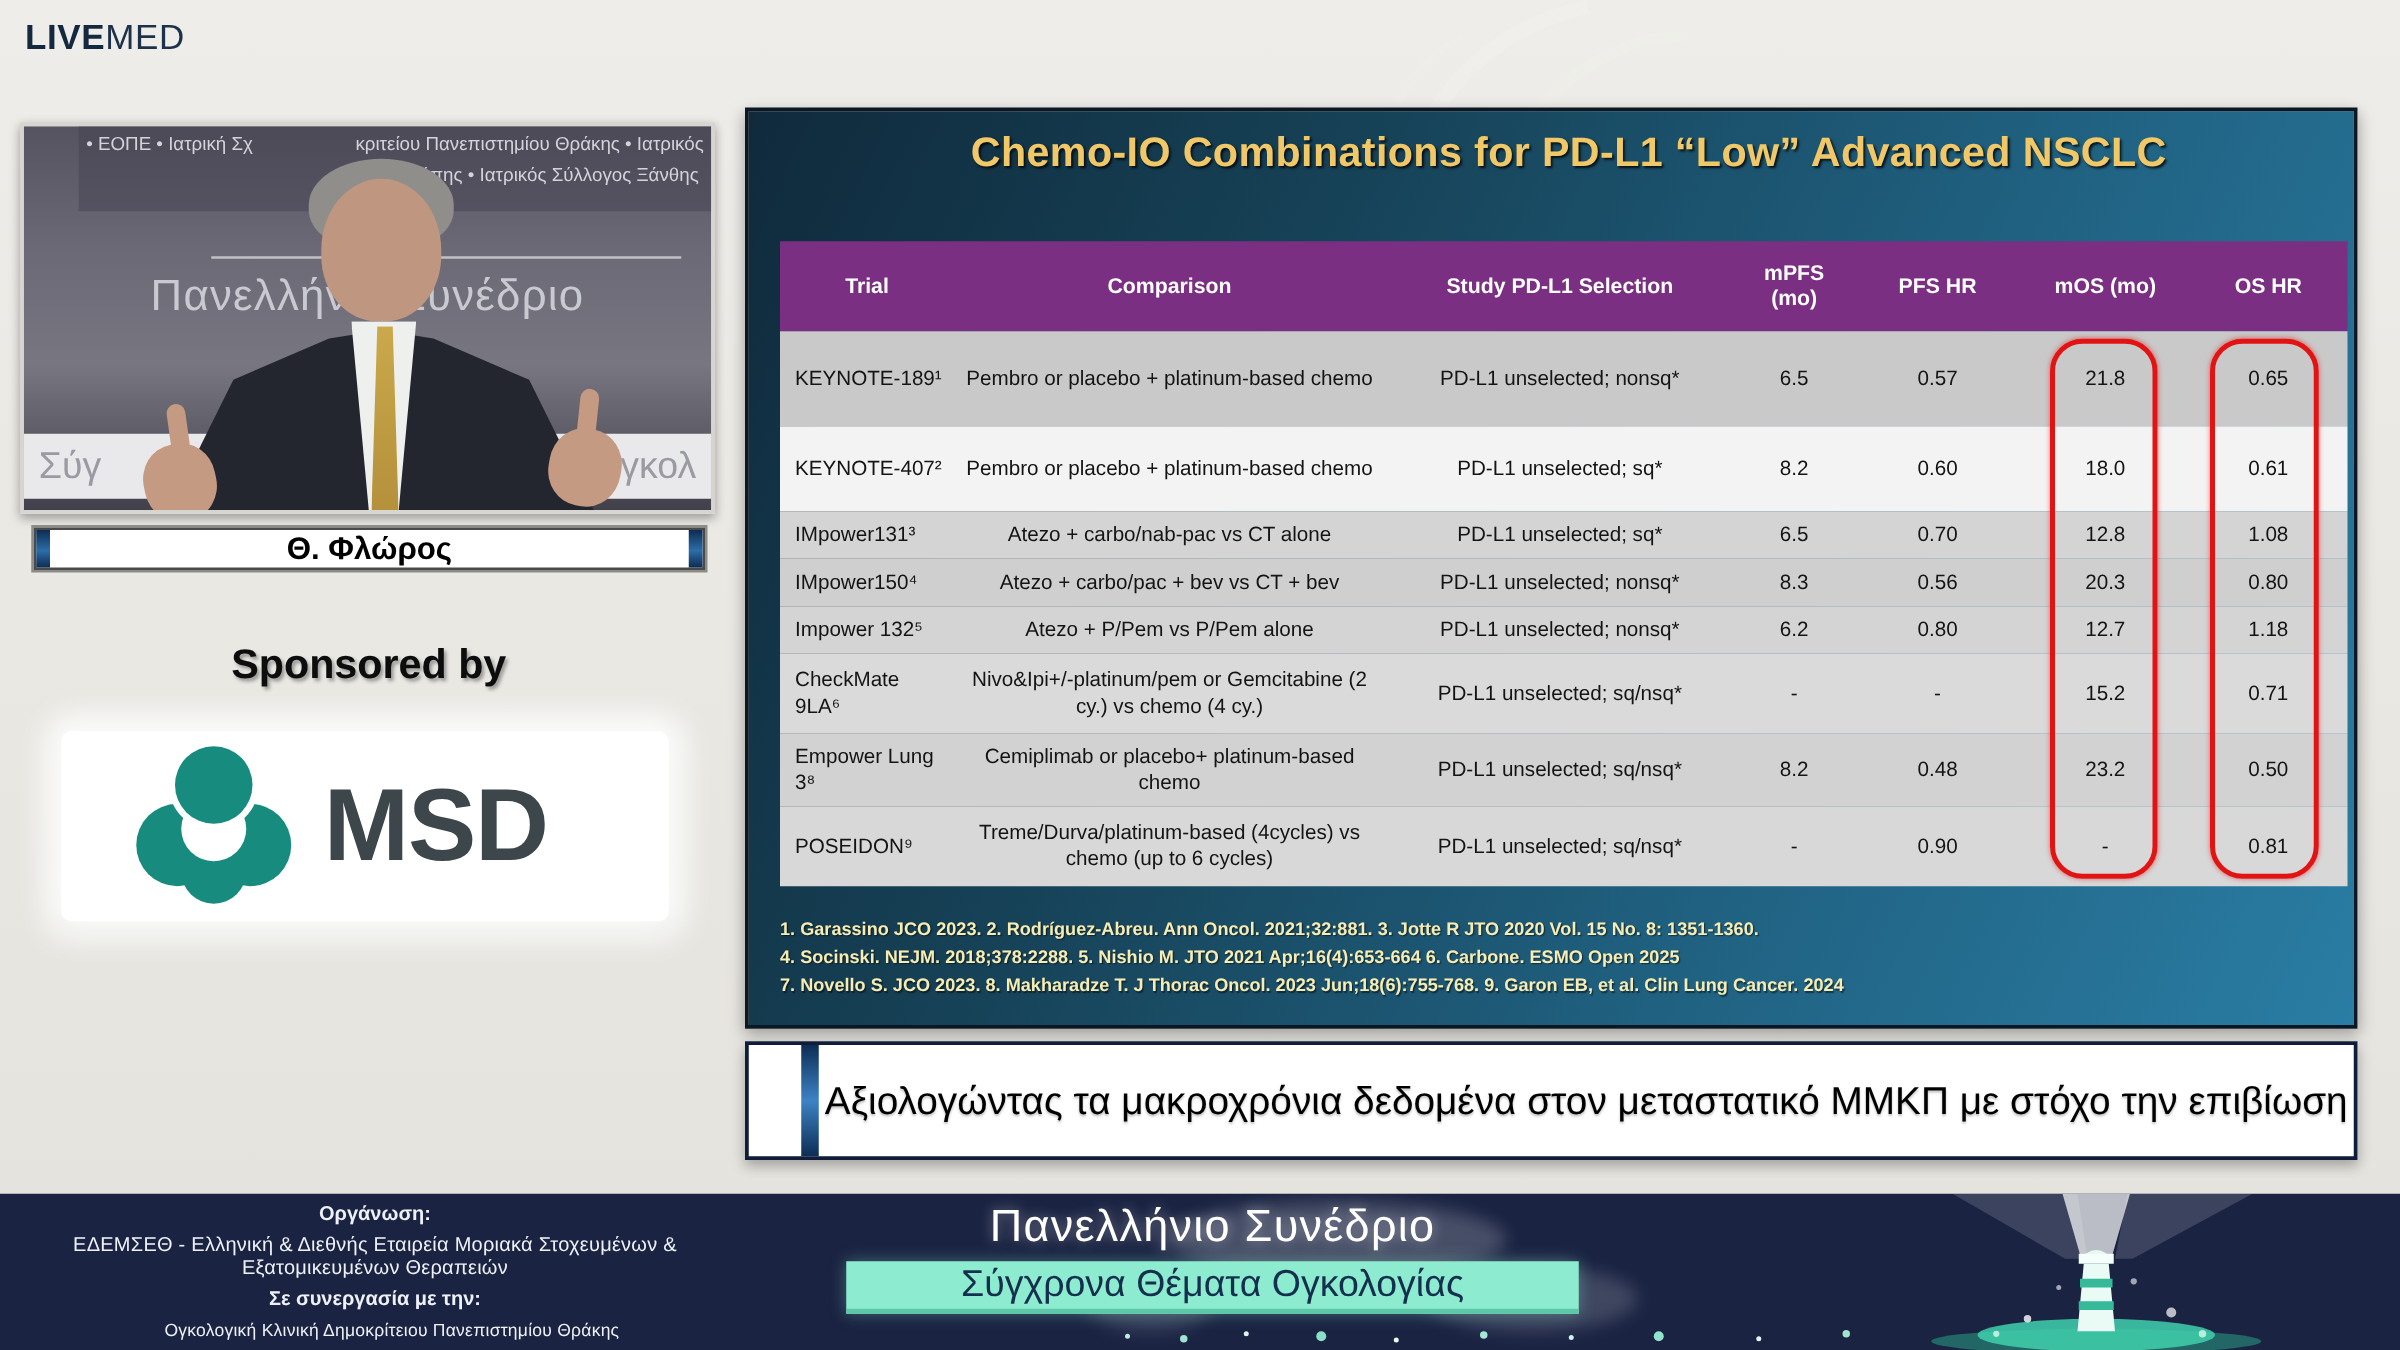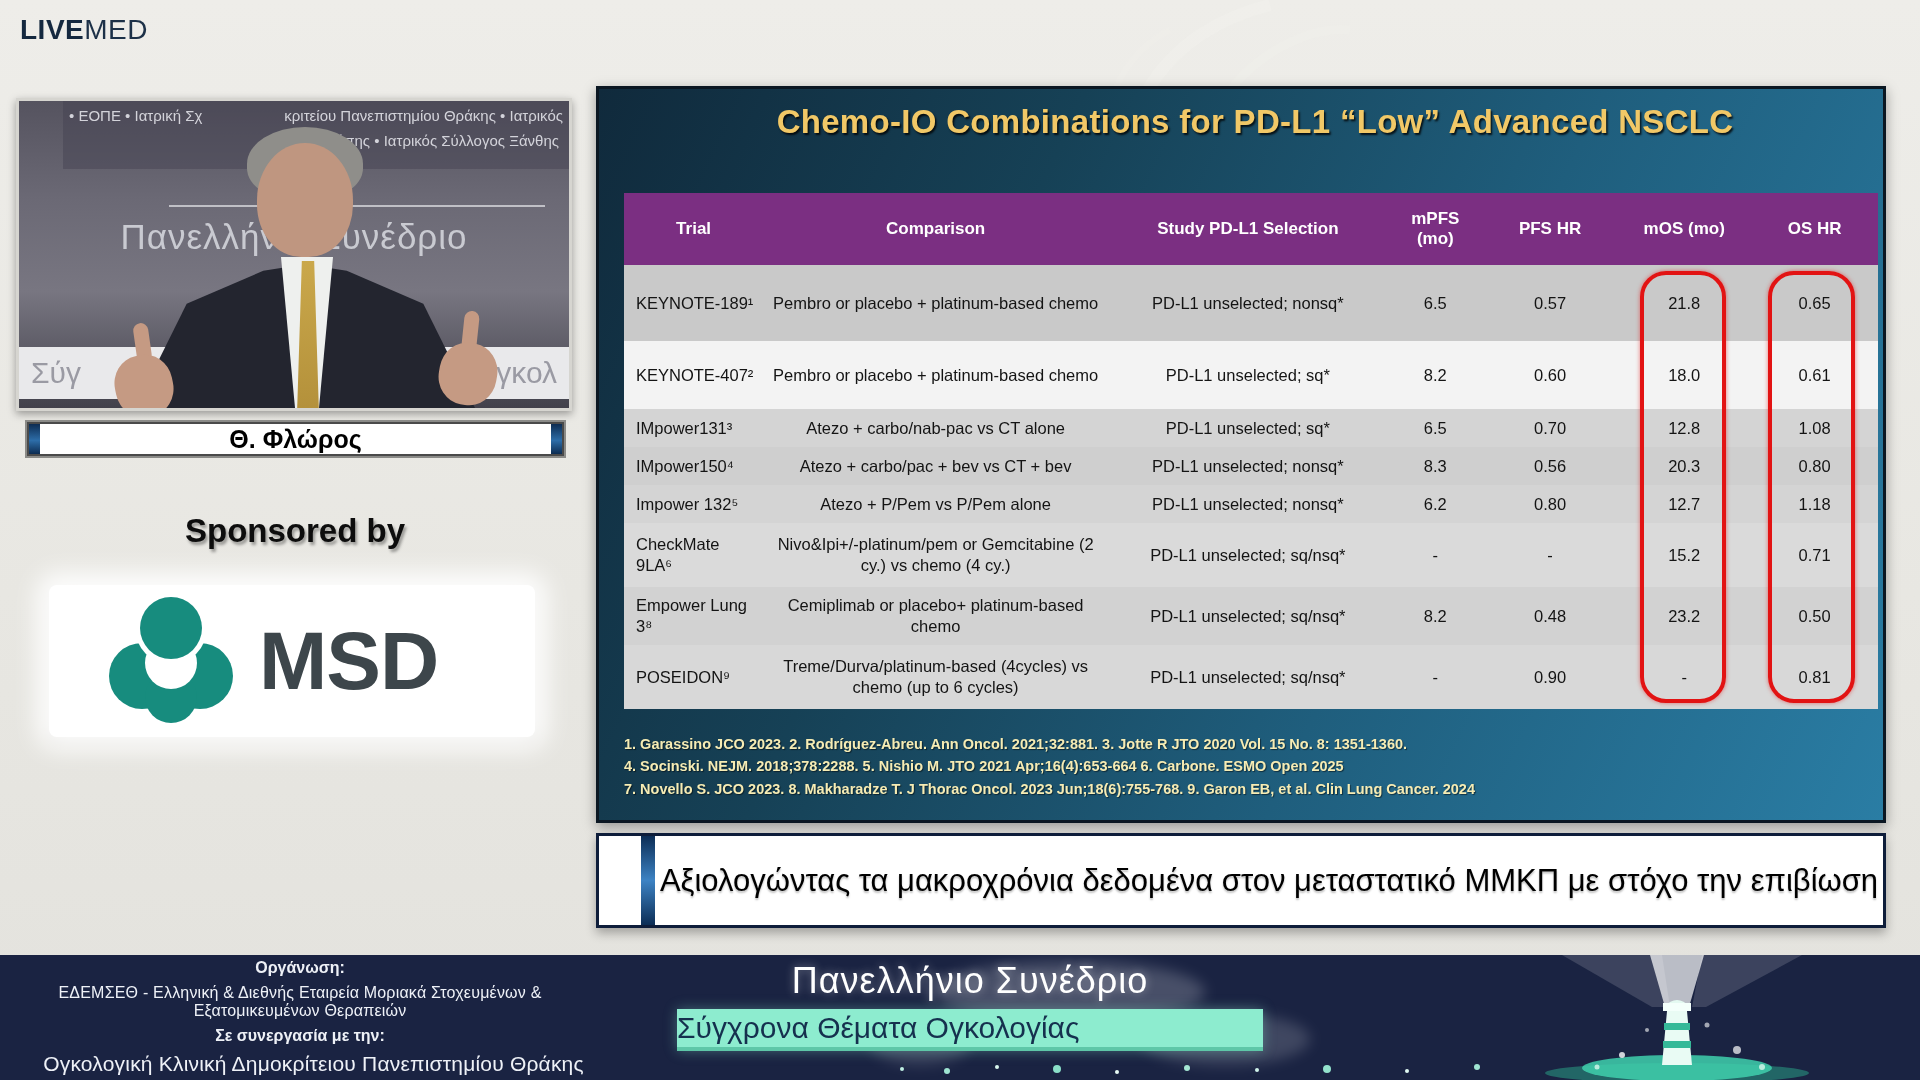--- a/index.html
+++ b/index.html
@@ -109,31 +109,31 @@
   .sb-accent { width:14px; height:100%; background:linear-gradient(180deg,#0c2d55,#3d83c4 50%,#0c2d55); }
   .sb-text { flex:1; text-align:center; font-size:31px; font-weight:500; color:#000;
     text-shadow:0 2px 2px rgba(0,0,0,.25); }
 
   
   .footer { position:absolute; left:0; top:955px; width:1920px; height:125px; background:#1a2342; overflow:hidden; }
   .org { position:absolute; left:0; top:0; width:600px; height:100%; display:flex; flex-direction:column;
     justify-content:center; align-items:center; gap:7px; color:#eef1f7; text-align:center; }
   .org-label { font-size:16px; font-weight:700; }
   .org-name  { font-size:16px; font-weight:300; letter-spacing:.2px; }
-  .collab-name { font-size:21px;margin-left:27px; }
+  .collab-name { font-size:14px;margin-left:27px; }
   .splat { position:absolute; background:#fff; border-radius:50%; filter:blur(7px); }
   .s1 { left:935px; top:6px;  width:270px; height:62px; opacity:.20; }
   .s2 { left:1140px; top:58px; width:170px; height:52px; opacity:.16; }
   .s3 { left:870px;  top:66px; width:100px; height:44px; opacity:.14; }
   .conf { position:absolute; left:640px; top:0; width:660px; height:100%; text-align:center; }
   .conf-title { margin-top:5px; font-size:36px; font-weight:300; color:#fff; letter-spacing:1px;
     text-shadow:0 0 10px rgba(255,255,255,.45); }
   .conf-banner { margin:7px auto 12px; width:586px; height:42px; background:#8deccf;
     border-bottom:4px solid #5ec7a8; box-shadow:0 0 12px rgba(141,236,207,.35);
-    display:flex; align-items:center; justify-content:flex-start; }
+    display:flex; align-items:center; justify-content:center; }
   .conf-banner span { font-size:30px; font-weight:500; color:#15304e; }
   .lighthouse { position:absolute; right:88px; top:0; width:330px; height:125px; }
   .speckles { position:absolute; bottom:9px; left:900px; width:4px; height:4px; border-radius:50%; background:#bfeee2;
     box-shadow:45px 2px 0 1px #9fe5d2, 95px -2px 0 #d8f7ee, 155px 0 0 2px #8adfc8, 215px 3px 0 #e8fbf5,
       285px -1px 0 1px #a5e8d4, 355px 1px 0 #d0f4ea, 425px 0 0 2px #93e2cc, 505px 2px 0 #e0f9f2, 575px -2px 0 1px #9fe5d2; }
 </style>
 </head>
 <body>
 
 <div class="stage">

